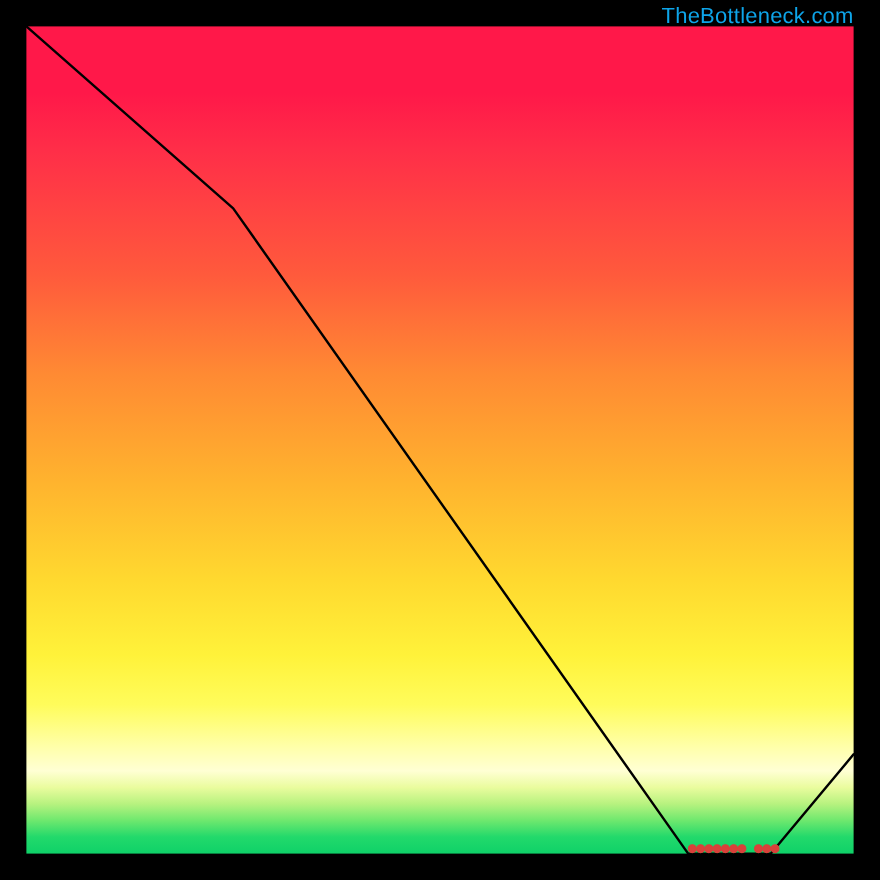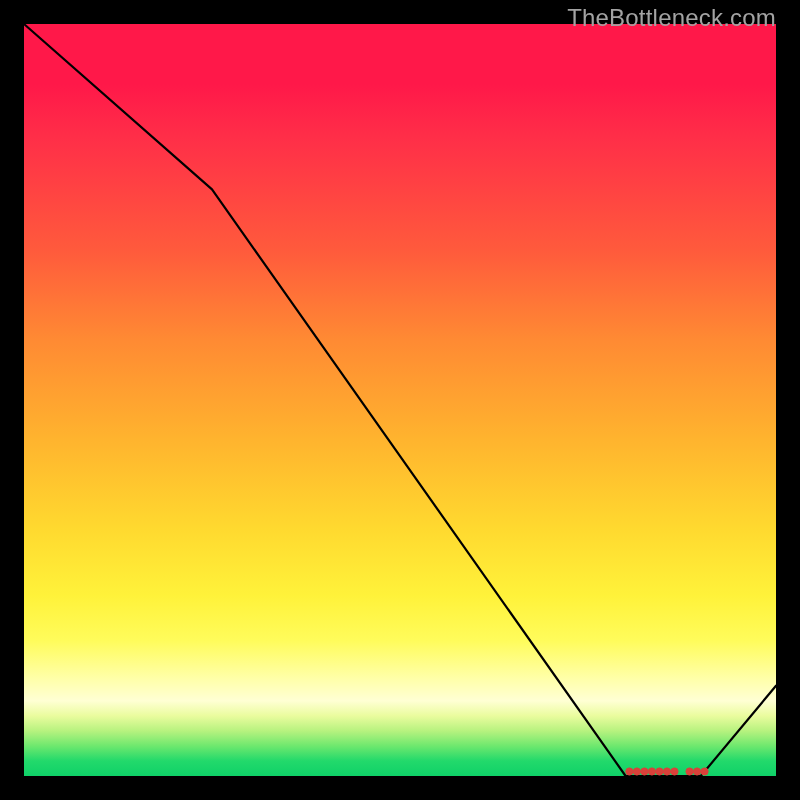--- a/index.html
+++ b/index.html
@@ -33,22 +33,22 @@
       #6ee86e 96%,
       #22d96b 98%,
       #0fd168 100%
     );
   }
   .attribution {
     position: absolute;
     top: 4px;
     right: 24px;
     font-family: Arial, Helvetica, sans-serif;
-    font-size: 24px;
-    color: #a3a3a3;
+    font-size: 20px;
+    color: #0ea5e9;
     letter-spacing: 0.2px;
   }
   svg.line-layer {
     position: absolute;
     left: 24px;
     top: 24px;
     width: 752px;
     height: 752px;
     overflow: visible;
   }

